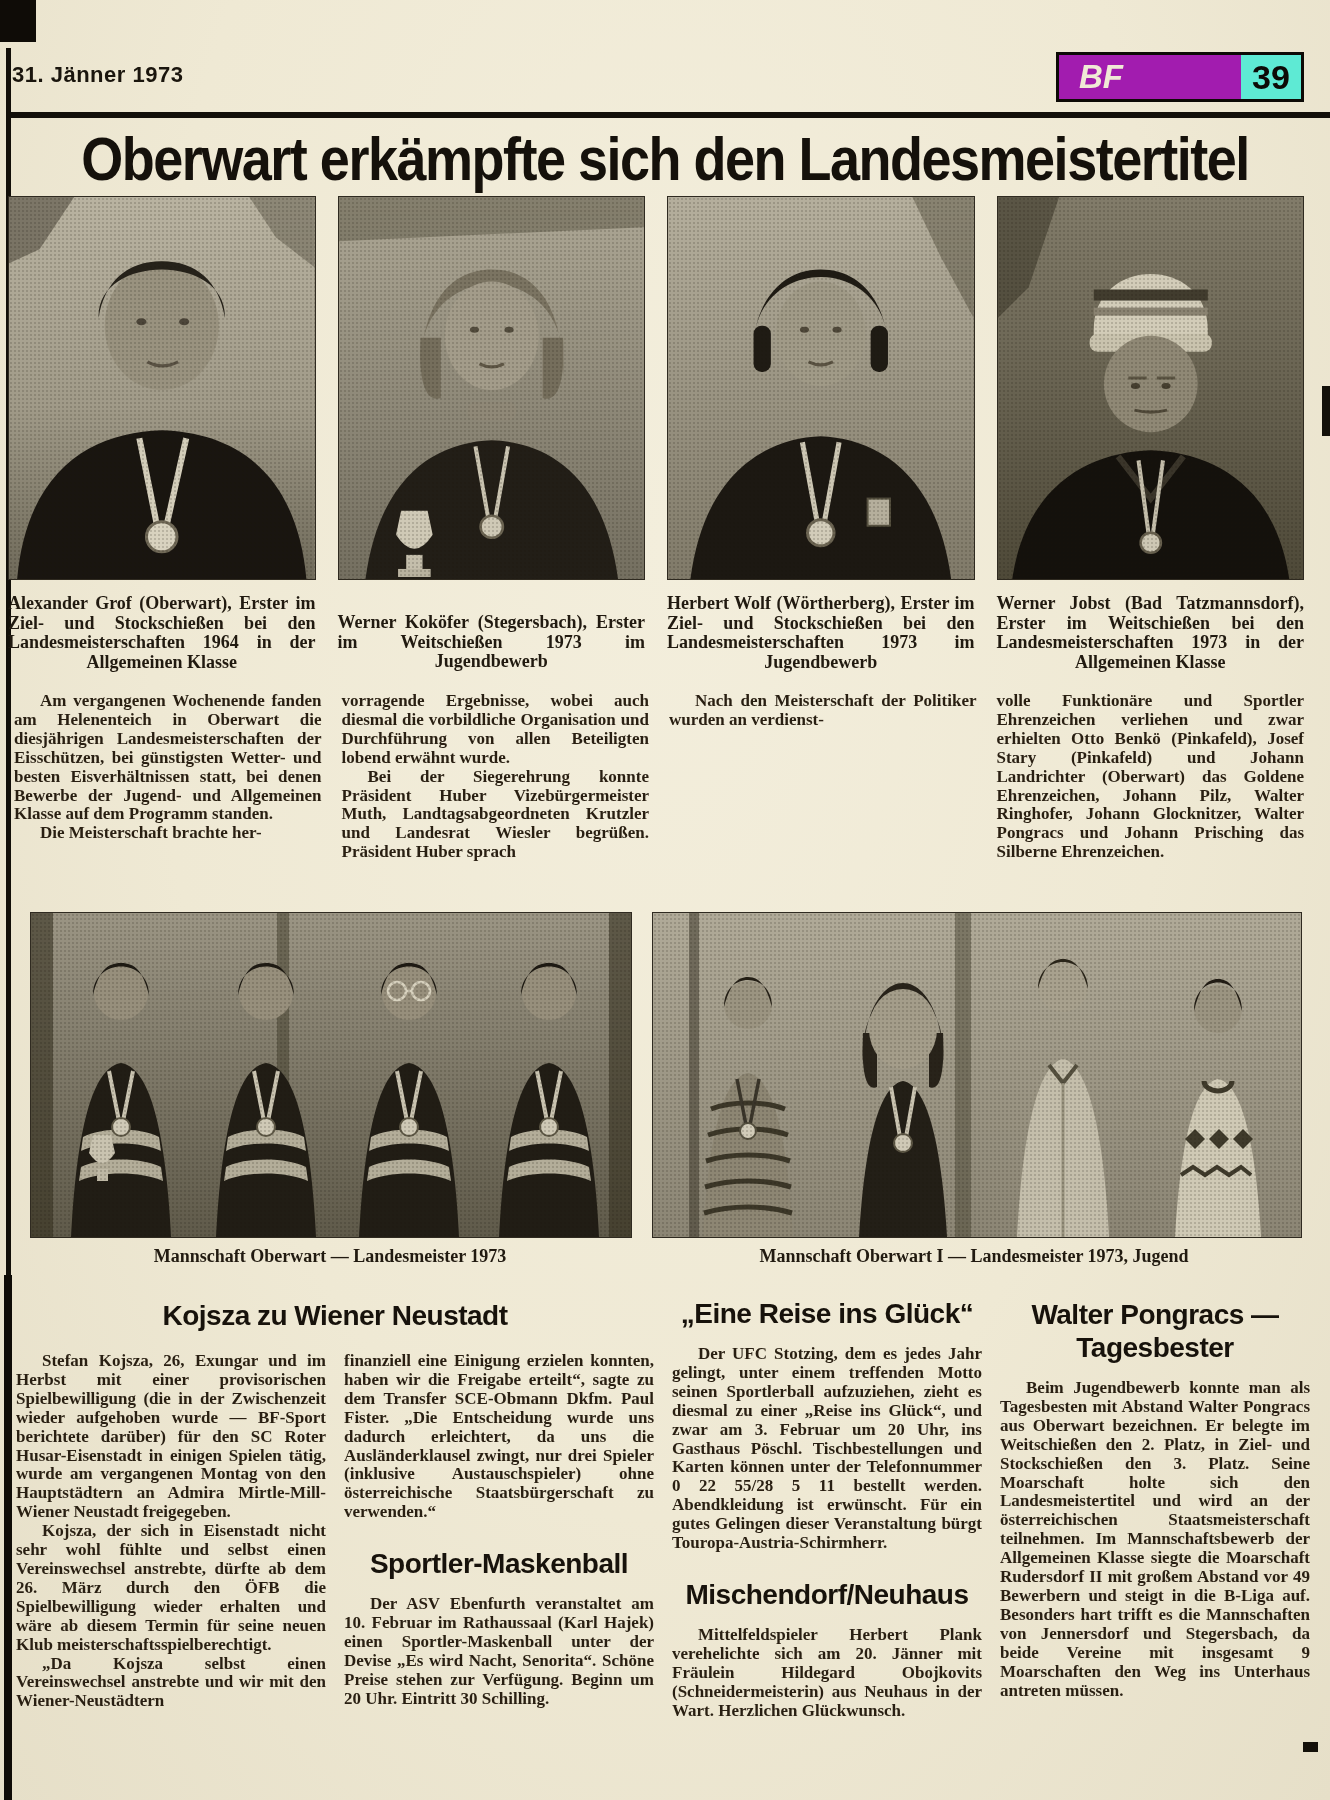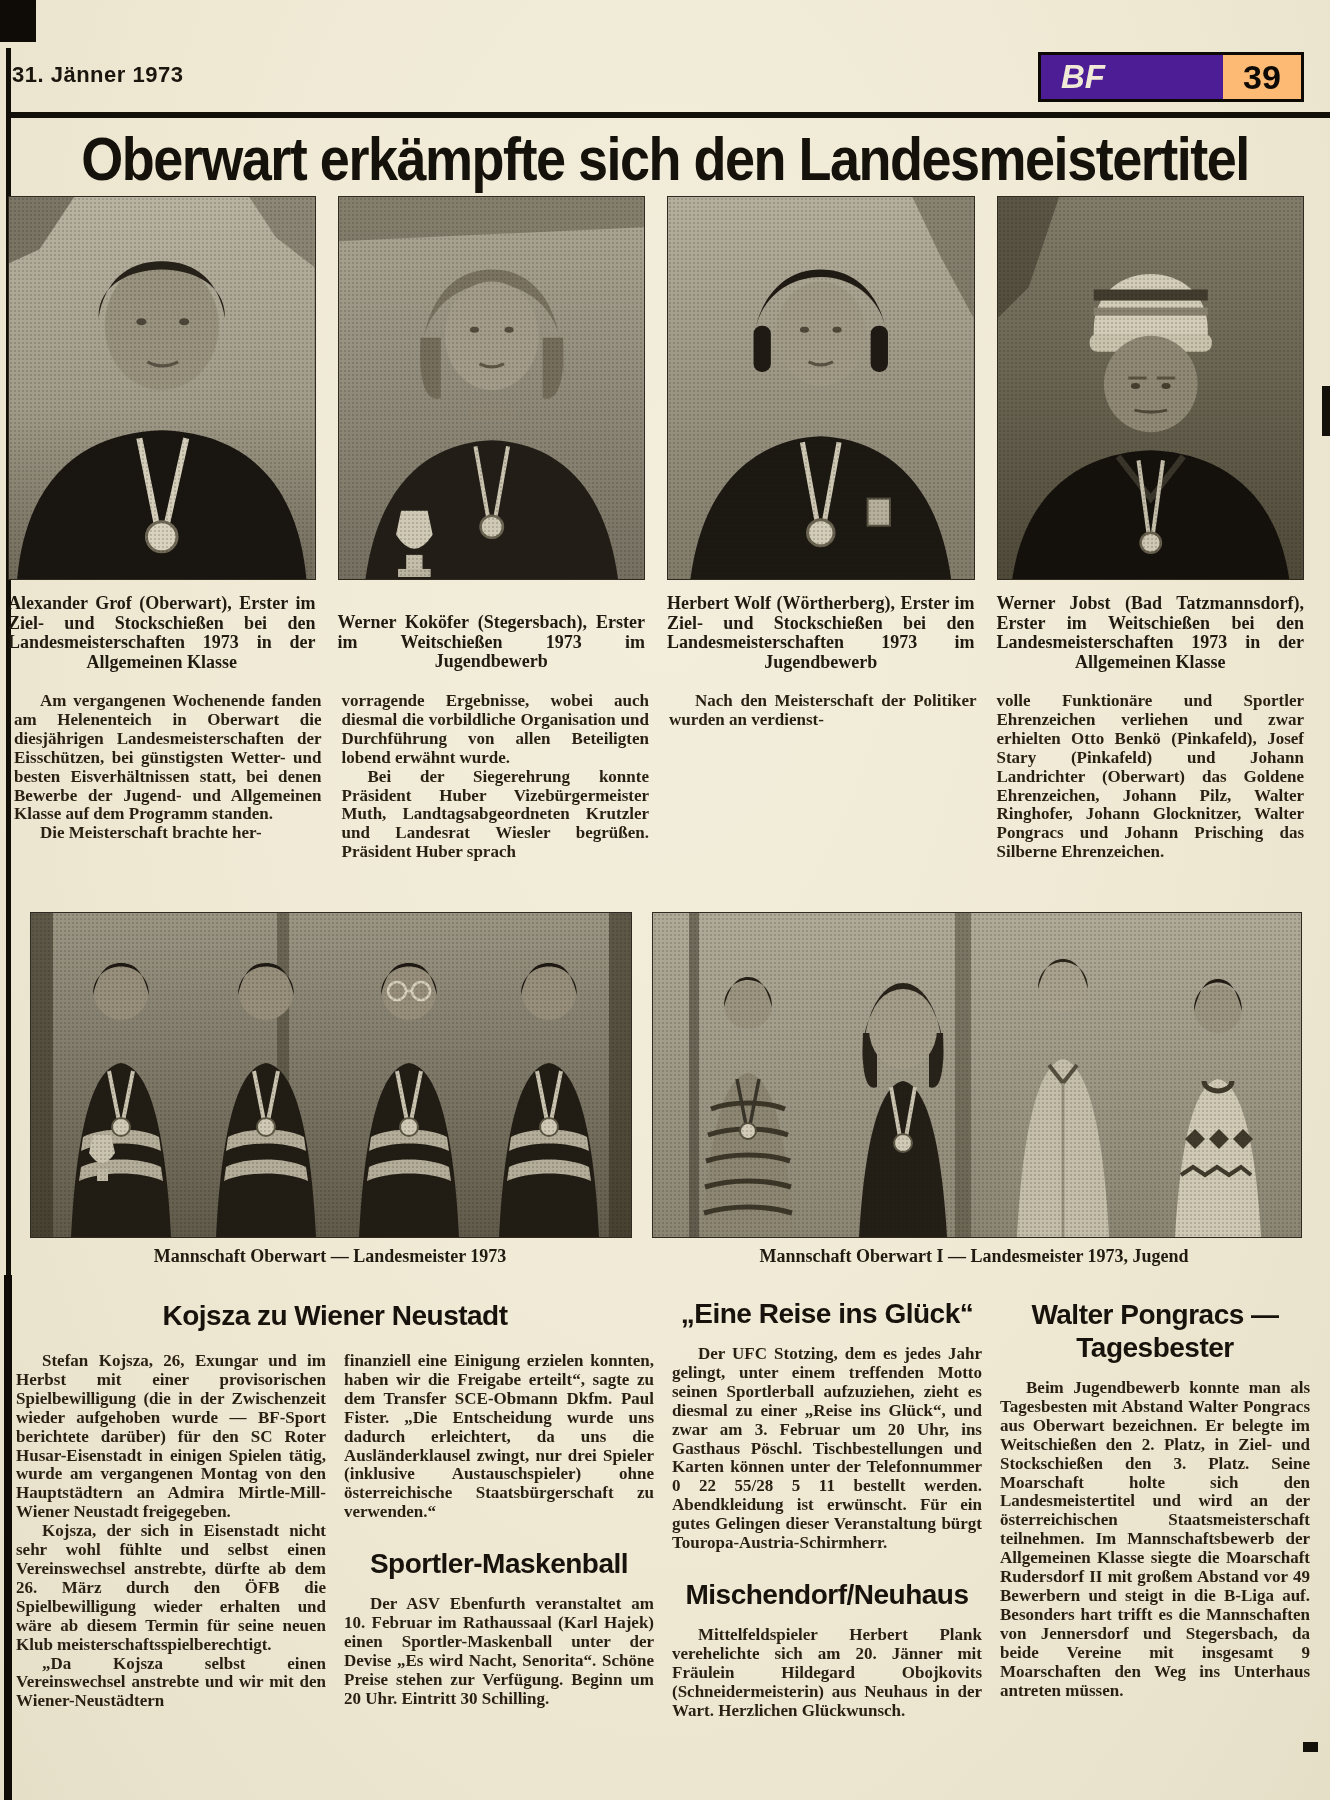--- a/index.html
+++ b/index.html
@@ -12,23 +12,23 @@
   
   .corner-blob{position:absolute;left:0;top:0;width:36px;height:42px;background:#0f0c07;}
   .edge-line{position:absolute;left:6px;top:48px;width:5px;height:1752px;background:#120f09;}
   .edge-line-thick{position:absolute;left:4px;top:1275px;width:8px;height:525px;background:#0f0c07;}
   .mark-right-a{position:absolute;right:0;top:386px;width:8px;height:50px;background:#14110a;}
   .mark-right-b{position:absolute;right:12px;top:1742px;width:15px;height:10px;background:#14110a;}
   
   .date{position:absolute;top:62px;left:12px;font-family:"Liberation Sans","DejaVu Sans",sans-serif;
     font-weight:700;font-size:22px;letter-spacing:.5px;color:#1a150d;}
   .badge{position:absolute;top:52px;right:26px;display:flex;height:50px;border:3px solid #0d0a06;background:#0d0a06;box-sizing:border-box;}
-  .badge-bf{width:162px;background:#4c1d95;color:#f0ead6;font-family:"Liberation Sans",sans-serif;
+  .badge-bf{width:162px;background:#a21caf;color:#f0ead6;font-family:"Liberation Sans",sans-serif;
     font-weight:700;font-style:italic;font-size:33px;display:flex;align-items:center;padding-left:20px;}
-  .badge-num{width:78px;background:#fdba74;color:#0d0a06;font-family:"Liberation Sans",sans-serif;
+  .badge-num{width:60px;background:#5eead4;color:#0d0a06;font-family:"Liberation Sans",sans-serif;
     font-weight:700;font-size:34px;display:flex;align-items:center;justify-content:center;}
   .rule{position:absolute;top:112px;left:10px;right:0;height:6px;background:#13100a;}
   .headline{position:absolute;top:124px;left:0;width:100%;margin:0;text-align:center;
     font-family:"Liberation Sans","DejaVu Sans",sans-serif;font-weight:700;font-size:54px;
     letter-spacing:-1.5px;color:#15110b;transform:scaleY(1.12);transform-origin:top center;}
   
   .portraits{position:absolute;top:196px;left:8px;right:26px;height:384px;display:grid;grid-template-columns:repeat(4,1fr);gap:22px;}
   .photo{position:relative;background:#8d8776;border:1px solid #2f2a20;overflow:hidden;}
   .photo svg{width:100%;height:100%;display:block;}
   .photo::after{content:"";position:absolute;inset:0;pointer-events:none;
@@ -183,21 +183,21 @@
           <path d="M14 380 C28 284 92 254 150 252 C208 254 272 284 286 380 Z" fill="#14110c"></path>
           <path d="M118 258 L150 300 L182 258" stroke="#3a352a" stroke-width="6" fill="none"></path>
           <path d="M138 262 L148 336 M162 262 L152 336" stroke="#c2bca9" stroke-width="4" fill="none"></path>
           <circle cx="150" cy="344" r="10" fill="#cdc7b4" stroke="#665f4d" stroke-width="2.5"></circle>
         </g>
       </svg>
     </div>
   </div>
 
   <div class="portrait-captions">
-    <div class="pcap">Alexander Grof (Oberwart), Erster im Ziel- und Stockschießen bei den Landesmeisterschaften 1973 in der Allgemeinen Klasse</div>
+    <div class="pcap">Alexander Grof (Oberwart), Erster im Ziel- und Stockschießen bei den Landesmeisterschaften 1964 in der Allgemeinen Klasse</div>
     <div class="pcap offset1">Werner Koköfer (Stegersbach), Erster im Weitschießen 1973 im Jugendbewerb</div>
     <div class="pcap">Herbert Wolf (Wörtherberg), Erster im Ziel- und Stockschießen bei den Landesmeisterschaften 1973 im Jugendbewerb</div>
     <div class="pcap">Werner Jobst (Bad Tatzmannsdorf), Erster im Weitschießen bei den Landesmeisterschaften 1973 in der Allgemeinen Klasse</div>
   </div>
 
   <div class="main-cols">
     <div class="mcol">
       <p class="indent">Am vergangenen Wochenende fanden am Helenenteich in Oberwart die diesjährigen Landesmeisterschaften der Eisschützen, bei günstigsten Wetter- und besten Eisverhältnissen statt, bei denen Bewerbe der Jugend- und Allgemeinen Klasse auf dem Programm standen.</p>
       <p class="indent">Die Meisterschaft brachte her-</p>
     </div>

